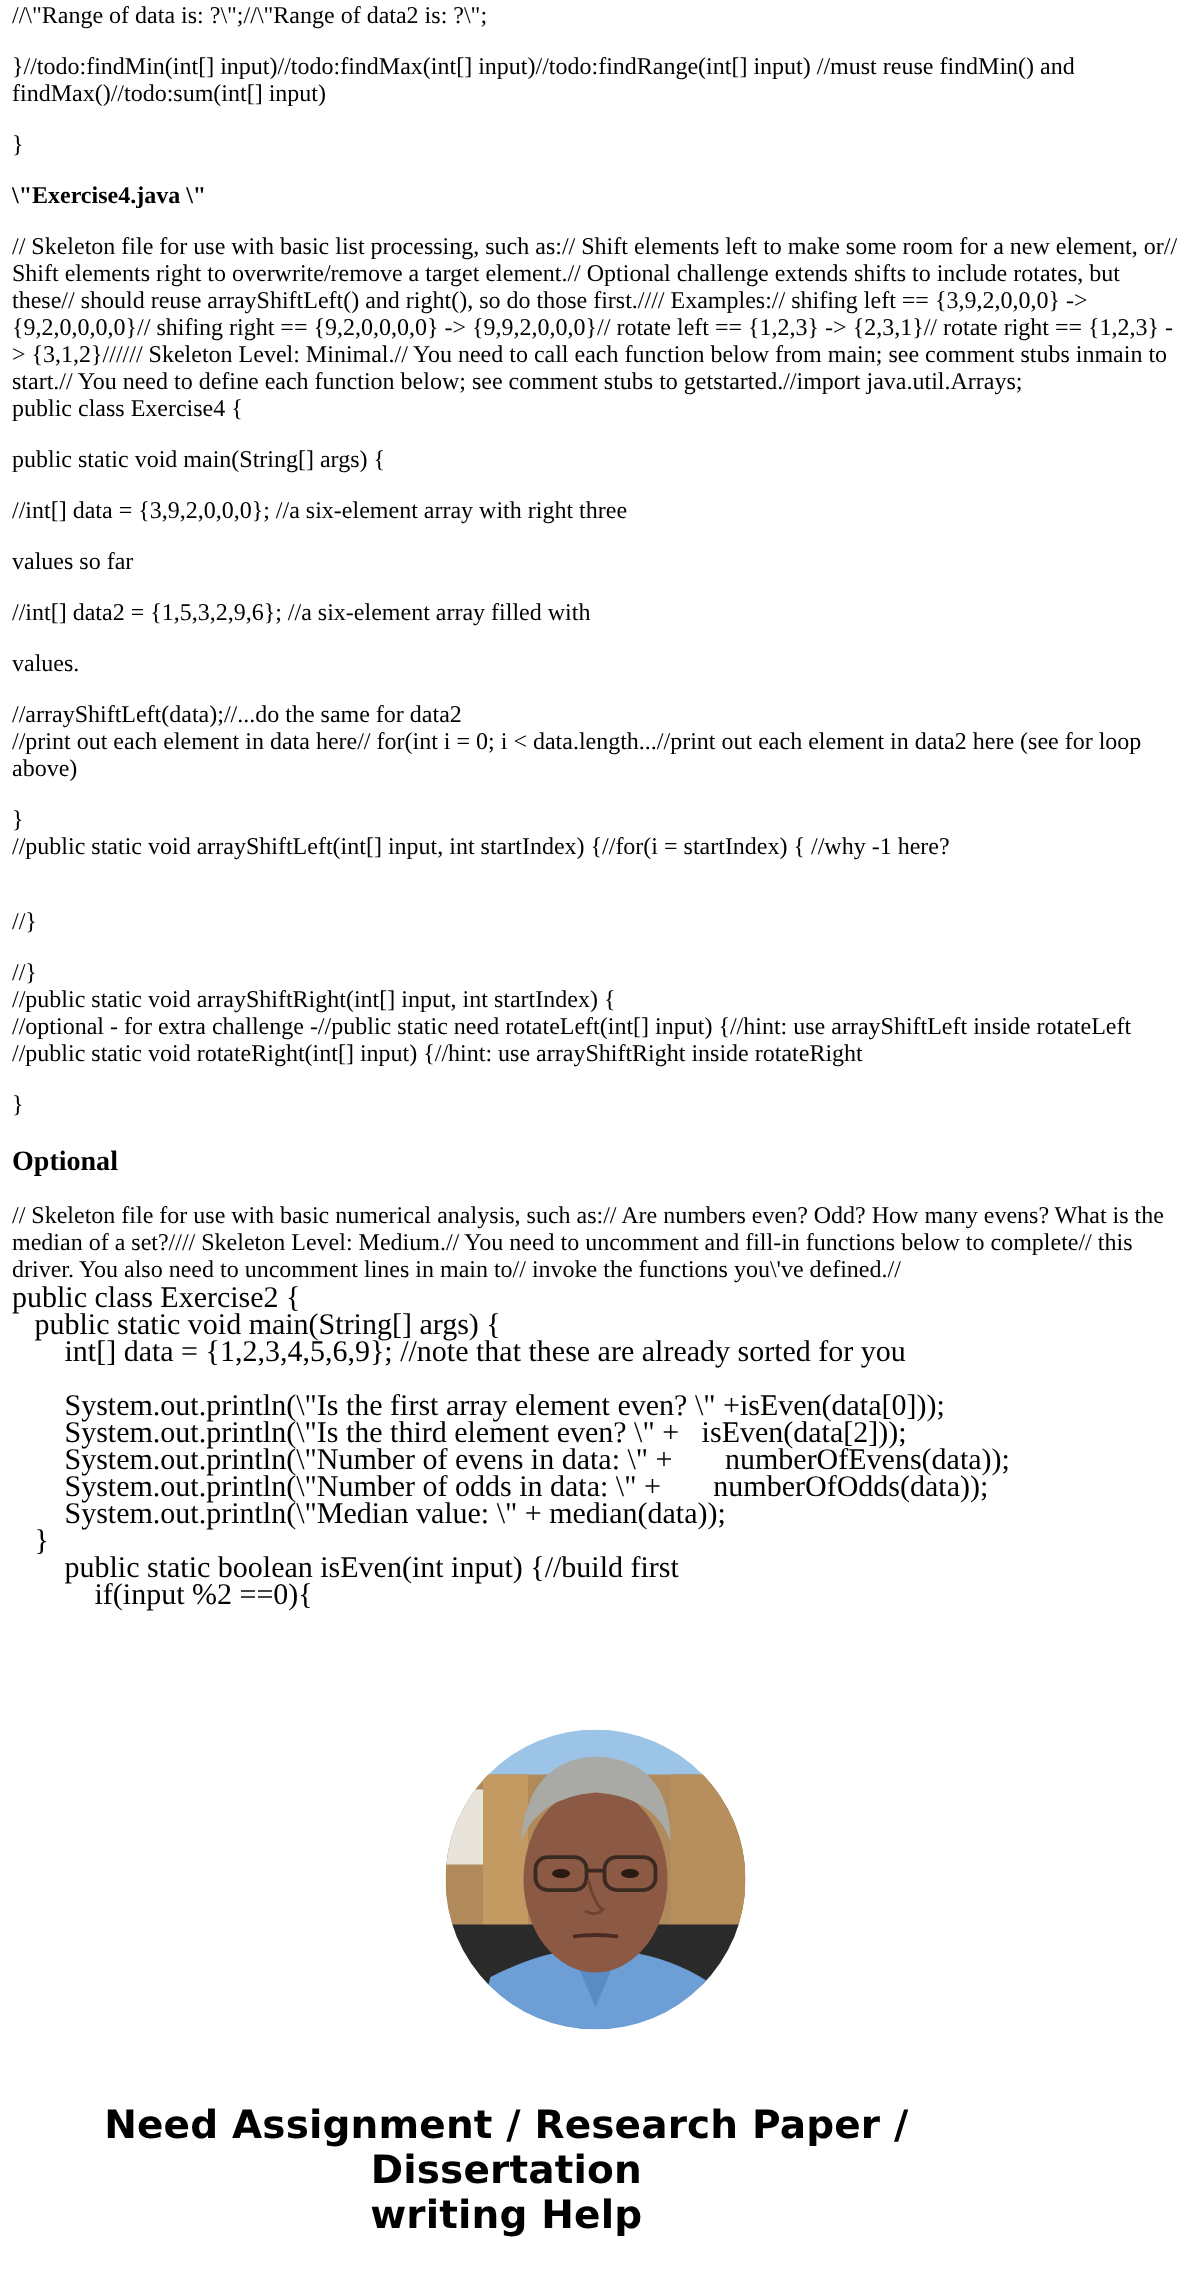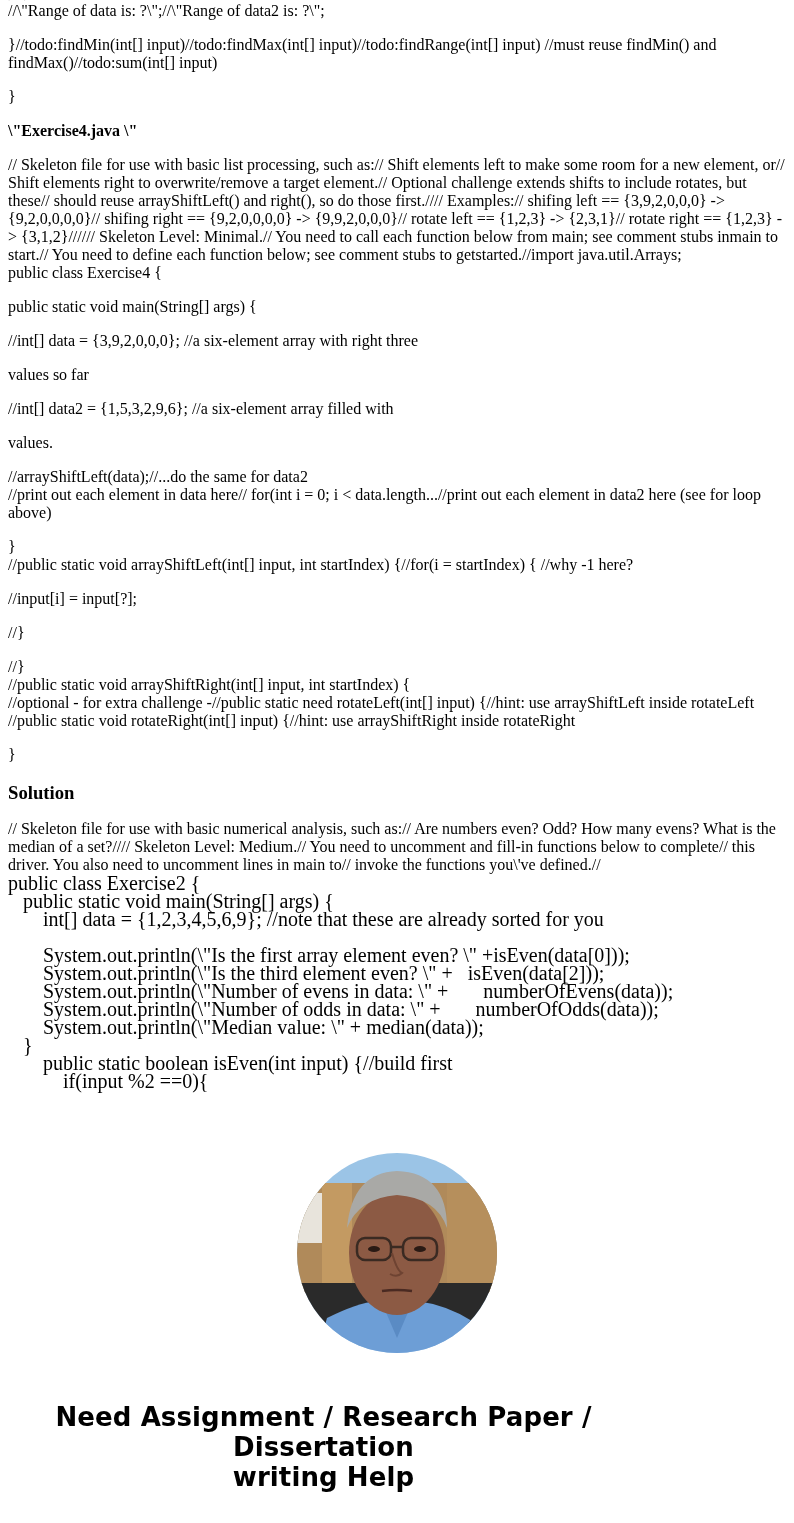--- a/index.html
+++ b/index.html
@@ -36,21 +36,21 @@
       left: 297px;
       top: 1153px;
       width: 200px;
       height: 200px;
       border-radius: 50%;
       overflow: hidden;
     }
     .avatar svg { display: block; }
     .promo {
       position: absolute;
-      left: 2px;
+      left: 16px;
       top: 1402px;
       width: 643px;
       text-align: center;
       font-family: "DejaVu Sans", sans-serif;
       font-weight: bold;
       font-size: 26px;
       line-height: 30px;
       letter-spacing: 0.1px;
     }
     .promo div { margin: 0; }
@@ -80,32 +80,31 @@
   <p class="p">//int[] data2 = {1,5,3,2,9,6}; //a six-element array filled with</p>
   <div class="gap"></div>
   <p class="p">values.</p>
   <div class="gap"></div>
   <p class="p">//arrayShiftLeft(data);//...do the same for data2</p>
   <p class="p">//print out each element in data here// for(int i = 0; i &lt; data.length...//print out each element in data2 here (see for loop above)</p>
   <div class="gap"></div>
   <p class="p">}</p>
   <p class="p">//public static void arrayShiftLeft(int[] input, int startIndex) {//for(i = startIndex) { //why -1 here?</p>
   <div class="gap"></div>
-  <p class="p">//input[i] = input[?];</p>
   <div class="gap"></div>
   <p class="p">//}</p>
   <div class="gap"></div>
   <p class="p">//}</p>
   <p class="p">//public static void arrayShiftRight(int[] input, int startIndex) {</p>
   <p class="p">//optional - for extra challenge -//public static need rotateLeft(int[] input) {//hint: use arrayShiftLeft inside rotateLeft</p>
   <p class="p">//public static void rotateRight(int[] input) {//hint: use arrayShiftRight inside rotateRight</p>
   <div class="gap"></div>
   <p class="p">}</p>
   <div style="height:18px"></div>
-  <h2 class="h-solution">Solution</h2>
+  <h2 class="h-solution">Optional</h2>
   <div style="height:16px"></div>
   <p class="p">// Skeleton file for use with basic numerical analysis, such as:// Are numbers even? Odd? How many evens? What is the median of a set?//// Skeleton Level: Medium.// You need to uncomment and fill-in functions below to complete// this driver. You also need to uncomment lines in main to// invoke the functions you\'ve defined.//</p>
   <pre class="pre">public class Exercise2 {
    public static void main(String[] args) {
        int[] data = {1,2,3,4,5,6,9}; //note that these are already sorted for you
 
        System.out.println(\"Is the first array element even? \" +isEven(data[0]));
        System.out.println(\"Is the third element even? \" +   isEven(data[2]));
        System.out.println(\"Number of evens in data: \" +       numberOfEvens(data));
        System.out.println(\"Number of odds in data: \" +       numberOfOdds(data));

